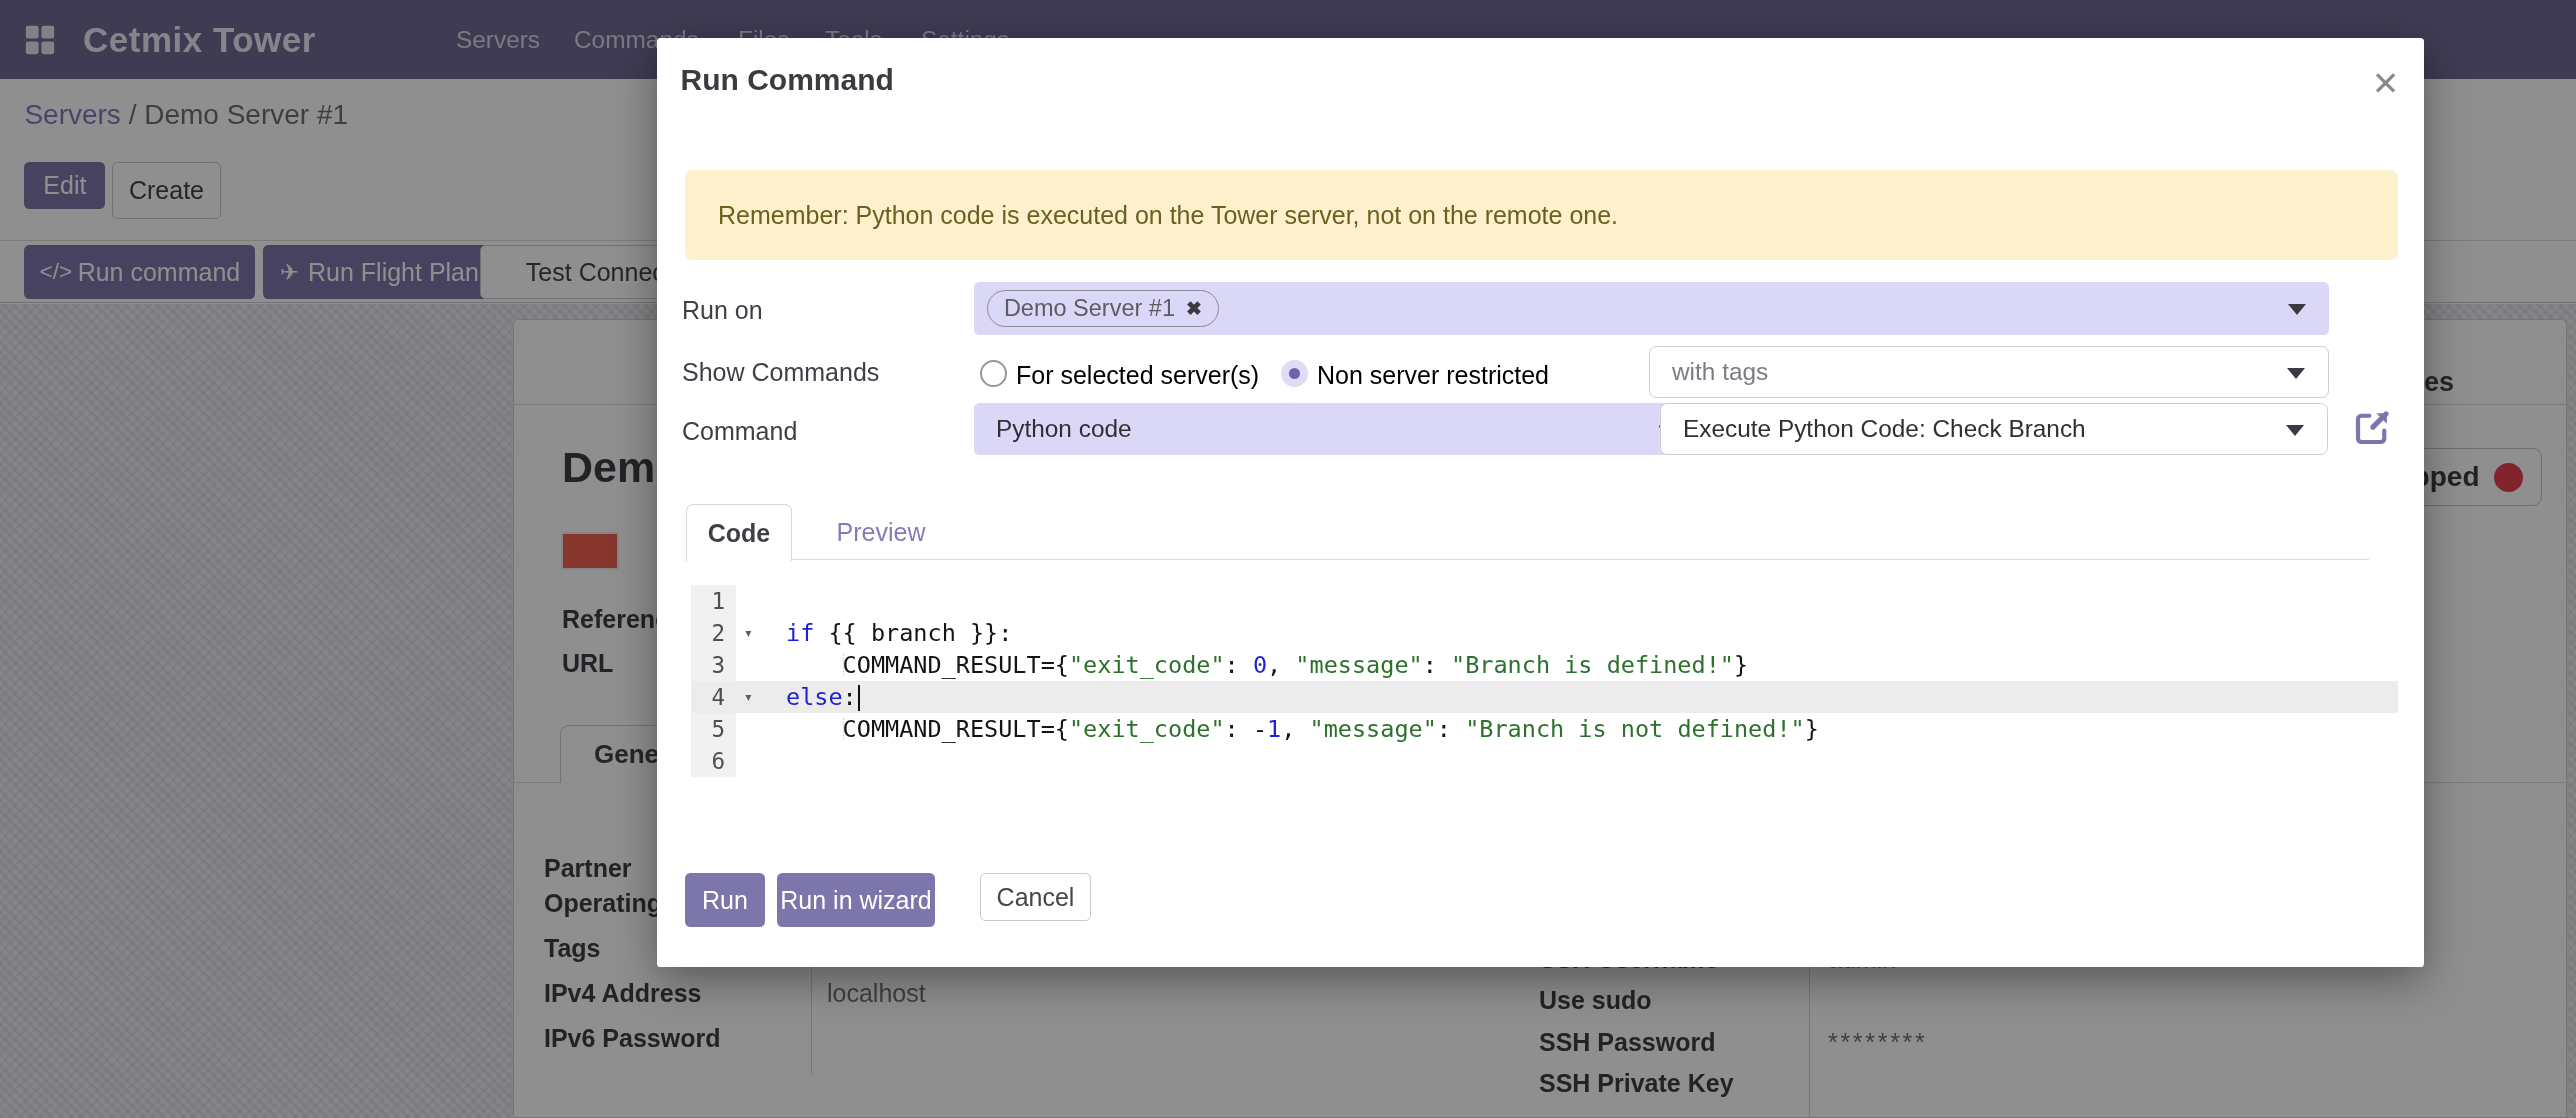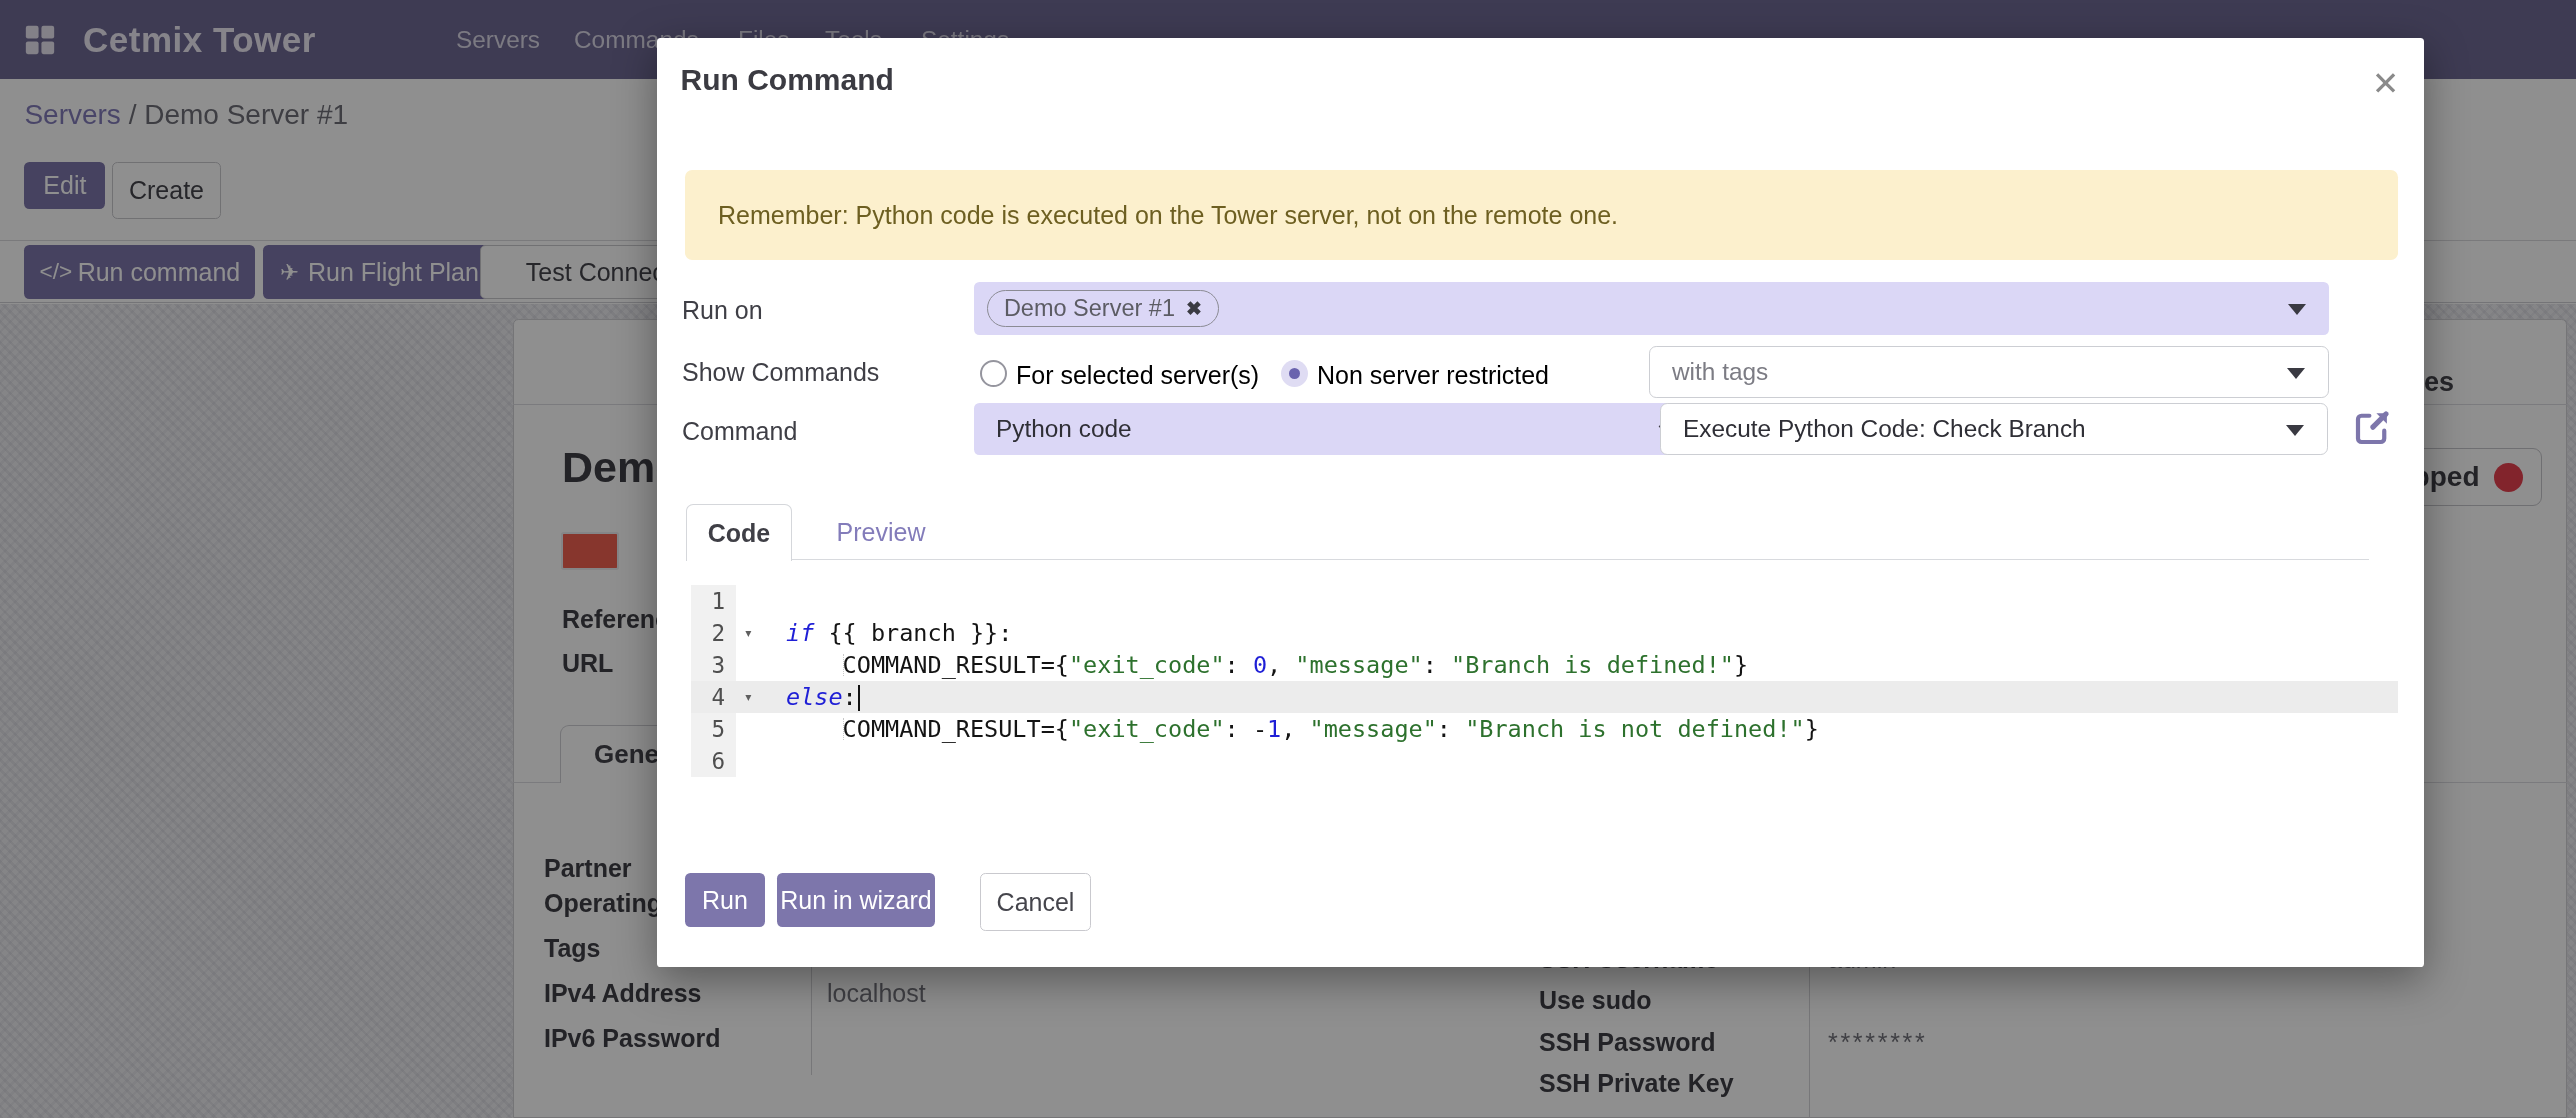--- a/index.html
+++ b/index.html
@@ -110,31 +110,31 @@
   .editor { left:34px; top:547px; width:1707px; background:#fff;
     font-family:"DejaVu Sans Mono", monospace; font-size:23.5px; }
   .eline { position:relative; display:flex; height:32px; align-items:center; }
   .eline.active { background:#ececec; }
   .eg { width:45px; align-self:stretch; background:#f1f1f1; color:#4f4f4f; text-align:right;
     padding-right:11px; display:flex; align-items:center; justify-content:flex-end; font-size:22.6px; }
   .eline.active .eg { background:#ececec; }
   .efold { width:25px; align-self:stretch; display:flex; align-items:center; justify-content:center;
     font-size:15.4px; color:#5f5f5f; }
   .ecode { position:relative; flex:1; padding-left:25px; white-space:pre; color:#141414; }
-  .tk-k { color:var(--kw,#1f1fd6);font-style:italic; }
+  .tk-k { color:var(--kw,#1f1fd6); }
   .tk-s { color:var(--str,#2d712d); }
   .tk-n { color:var(--num,#1f1fd6); }
   .tk-p { color:#141414; }
   .cursor { display:inline-block; width:2.7px; height:26px; background:#111;
     vertical-align:middle; margin-left:0.9px; }
   .guide { position:absolute; top:2.7px; bottom:2.7px; border-left:1.8px dotted #c8c8c8; }
 
   .m-run { left:28px; top:835px; width:80px; height:54px; }
   .m-runwiz { left:120px; top:835px; width:158px; height:54px; }
-  .m-cancel { left:323px; top:835px; width:111px; height:58px; }
+  .m-cancel { left:323px; top:835px; width:111px; height:48px; }
 </style>
 </head>
 <body>
 
 <div class="stage">
 
   <div class="abs navbar">
     <svg class="abs apps-icon" viewBox="0 0 24 24">
       <rect x="2" y="2" width="9" height="9" rx="1.5" fill="#e9e6f2"></rect>
       <rect x="13" y="2" width="9" height="9" rx="1.5" fill="#e9e6f2"></rect>

